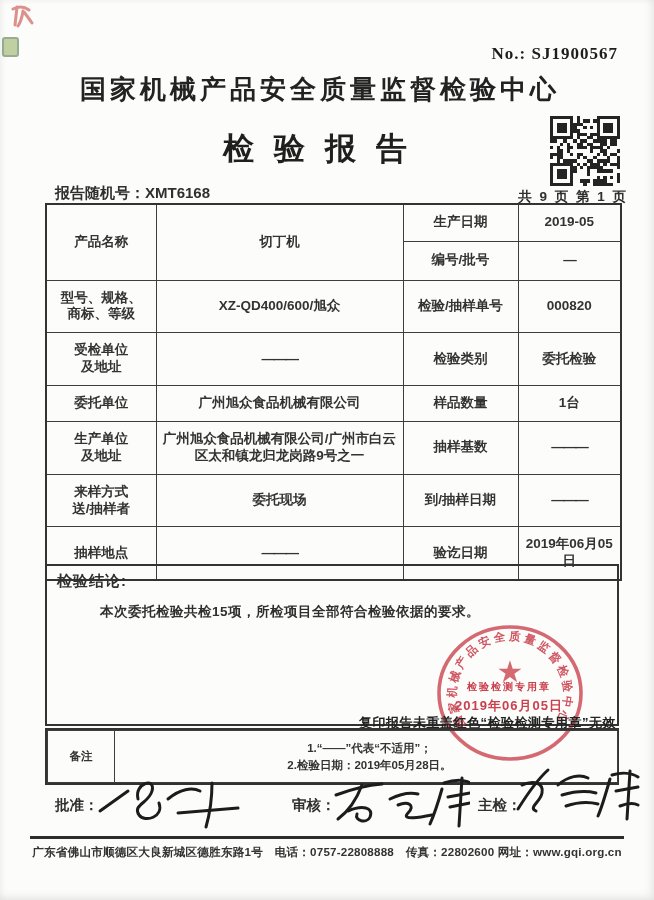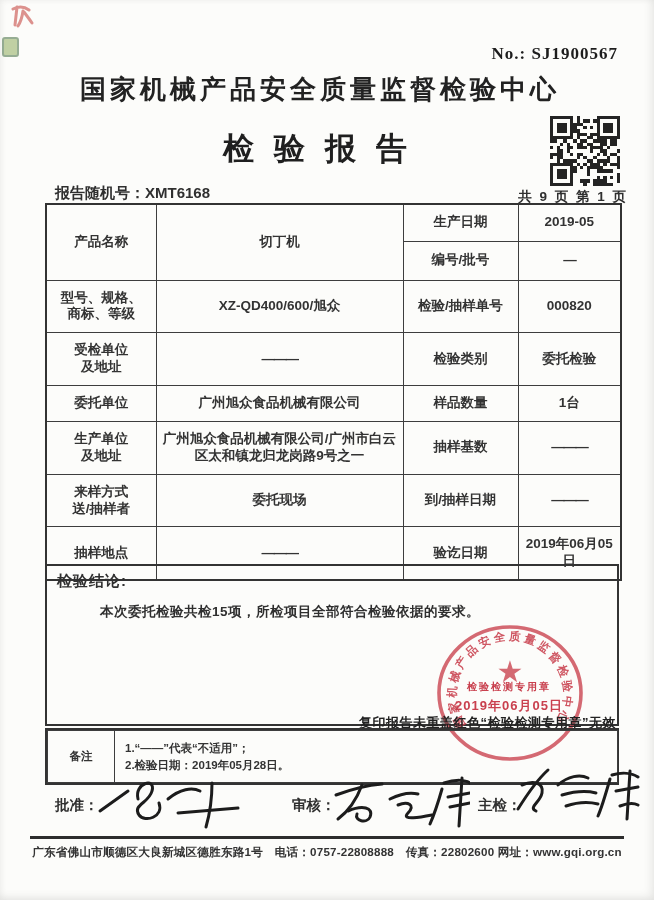--- a/index.html
+++ b/index.html
@@ -35,21 +35,21 @@
   .concl-title{top:572px;left:57px;font-size:15px;letter-spacing:1px;}
   .concl-body{top:603px;left:100px;font-size:13.5px;letter-spacing:.5px;}
   .copy-notice{top:714px;right:38px;font-size:13px;letter-spacing:.5px;color:#222;}
   
   .stamp-svg{top:616px;left:426px;width:168px;height:160px;opacity:.88;}
   .stamp-line1{top:680px;left:414px;width:190px;text-align:center;font-size:10px;letter-spacing:2px;color:#c9404e;}
   .stamp-line2{top:697px;left:414px;width:190px;text-align:center;font-size:13px;letter-spacing:1px;color:#c9404e;}
   
   .t4{top:728px;left:45px;width:570px;}
   .t4 td{font-size:11.5px;}
-  .remark-content{text-align:left;padding-left:10px;line-height:1.45;}
+  .remark-content{text-align:center;padding-left:10px;line-height:1.45;}
   
   .sig-label{font-size:14.5px;top:796px;}
   .sig-svg{height:62px;}
   .sig-svg path{stroke:#1c1c1c;stroke-width:3;fill:none;stroke-linecap:round;stroke-linejoin:round;}
   
   .footer-rule{top:836px;left:30px;width:594px;height:2.6px;background:#2d2d2d;}
   .footer-text{top:845px;left:20px;width:614px;text-align:center;font-size:11.6px;letter-spacing:.2px;color:#333;}
   
   .red-mark{top:3px;left:9px;opacity:.55;}
   .red-mark path{stroke:#c23b35;stroke-width:3;fill:none;stroke-linecap:round;}

